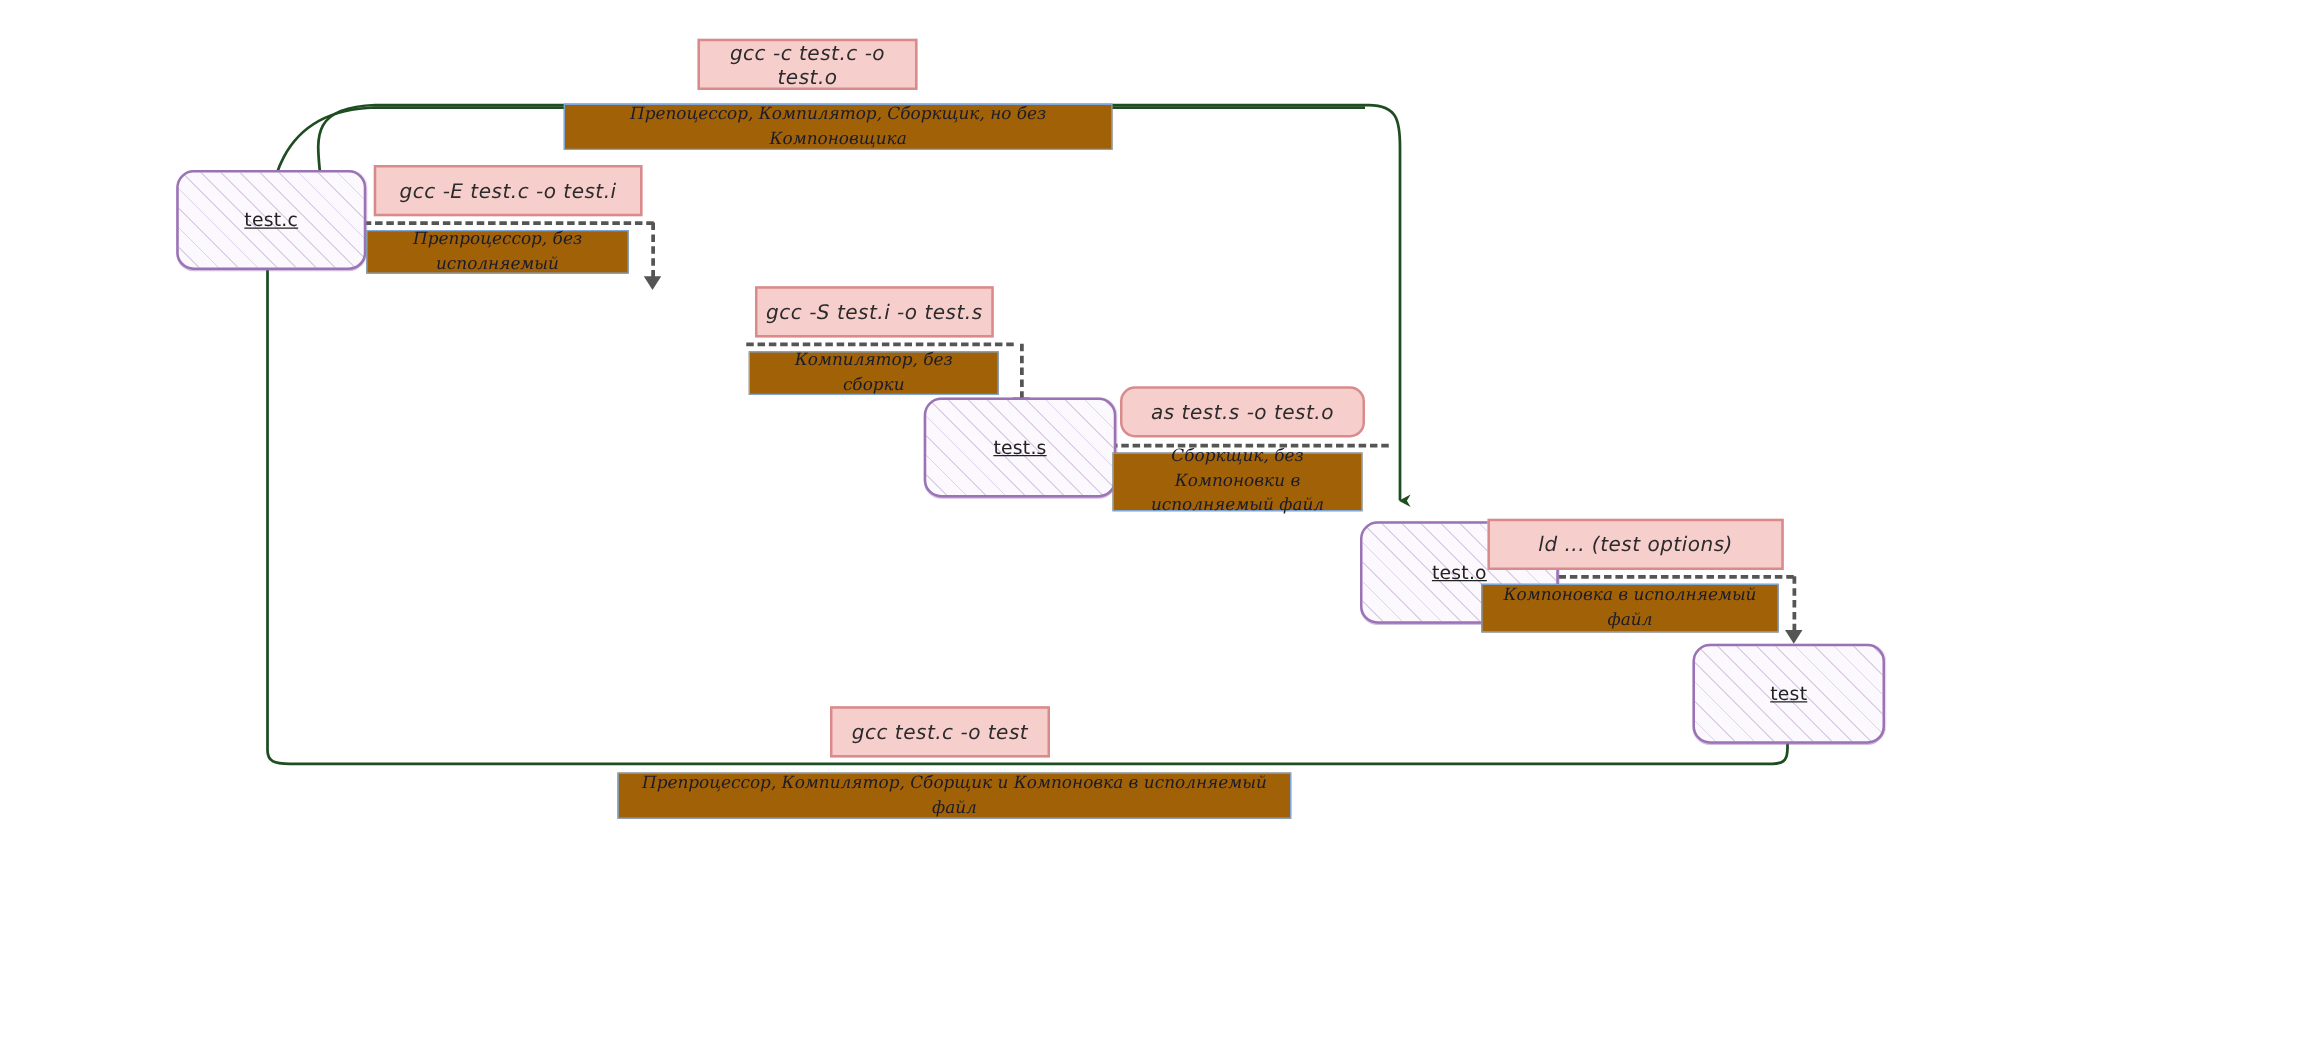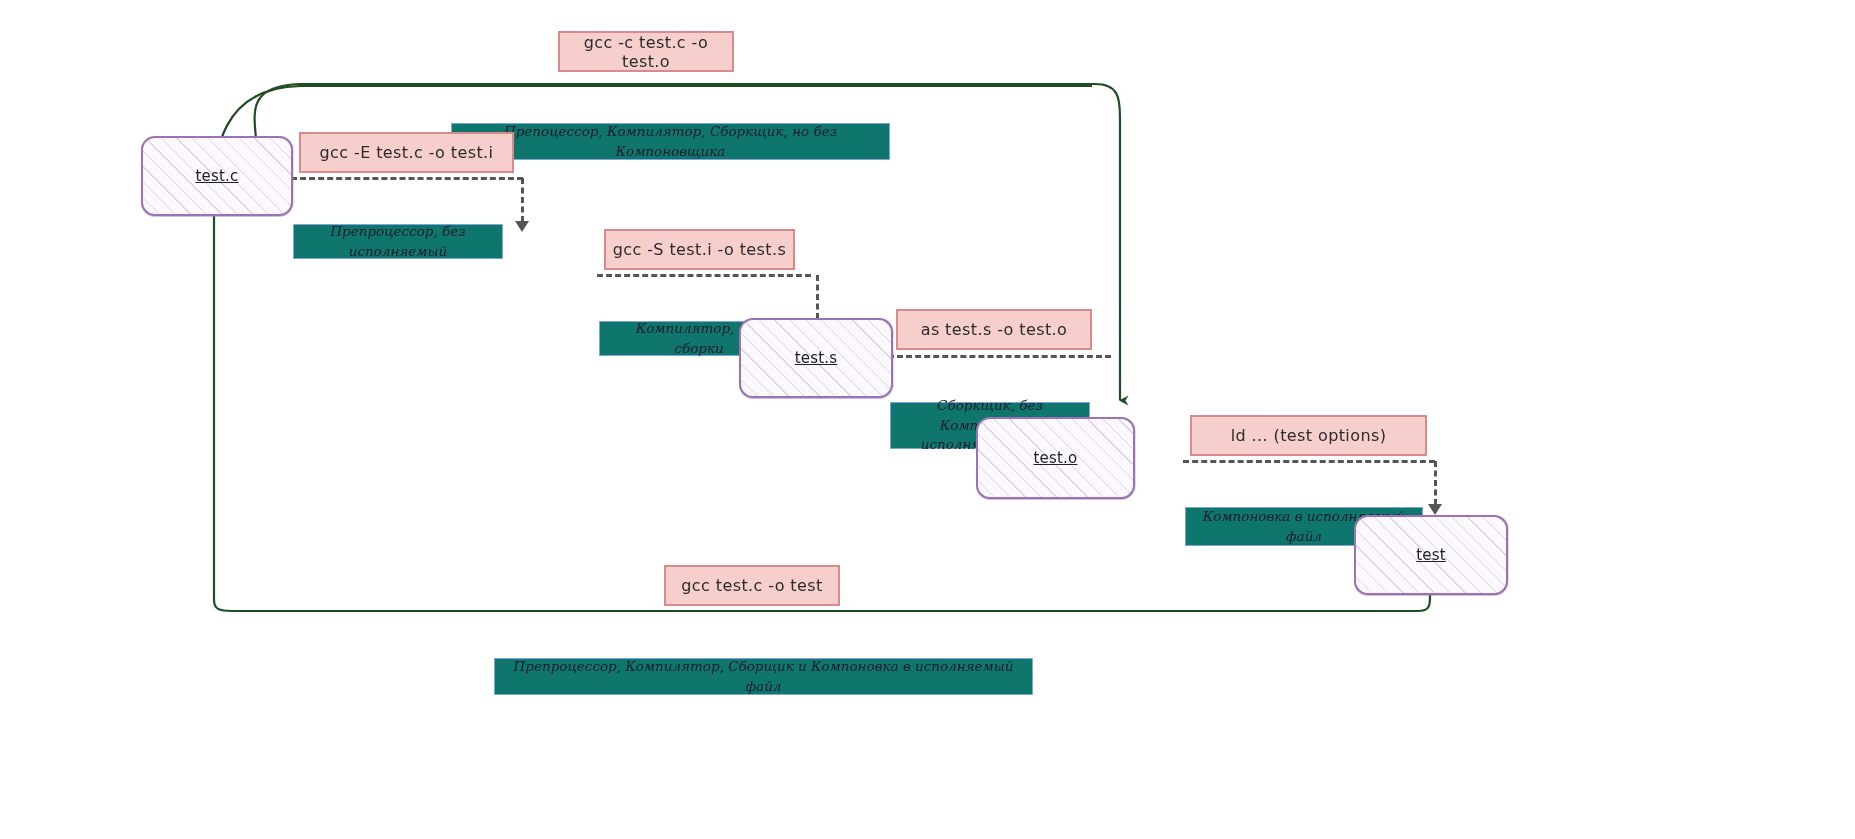--- a/index.html
+++ b/index.html
@@ -30,33 +30,33 @@
     font-size:15px;color:#222;letter-spacing:.2px;
     background:transparent;padding:0 4px;text-decoration:underline;
   }
 
   .cmd{
     position:absolute;z-index:3;
     border:2px solid #d98b8b;
     background:#f6cfcd;
     display:flex;align-items:center;justify-content:center;
     text-align:center;
+    font-style:italic;
   }
   .cmd span{
     font-family:"DejaVu Sans", sans-serif;
     font-size:16px;color:#2b2b2b;letter-spacing:.4px;
   }
 
   .desc{
     position:absolute;z-index:3;
     border:1.5px solid #7fa6d8;
-    background:#0f766e;
+    background:#a16207;
     display:flex;align-items:center;justify-content:center;
     text-align:center;
-    margin-top:40px;
   }
   .desc span{
     font-family:"DejaVu Serif", serif;
     font-style:italic;
     font-size:13.5px;color:#1b1b2b;line-height:1.45;
     padding:0 10px;
   }
 
   
   .dash{
@@ -127,29 +127,29 @@
   <div class="desc" style="left:599px;top:281px;width:198px;height:33px;">
     <span>Компилятор, без сборки</span>
   </div>
   <div class="dash-v" style="left:816px;top:275px;height:44px;"></div>
   <div class="arrowhead-d" style="left:810px;top:318px;"></div>
 
   <div class="node" style="left:739px;top:318px;width:150px;height:76px;">
     <span>test.s</span>
   </div>
 
-  <div class="cmd" style="left:896px;top:309px;width:192px;height:37px;">
+  <div class="cmd" style="left:896px;top:309px;width:192px;height:37px;border-radius:12px;">
     <span>as test.s -o test.o</span>
   </div>
   <div class="dash" style="left:888px;top:355px;width:223px;"></div>
   <div class="desc" style="left:890px;top:362px;width:198px;height:45px;">
     <span>Сборкщик, без Компоновки в исполняемый файл</span>
   </div>
 
-  <div class="node" style="left:976px;top:417px;width:155px;height:78px;">
+  <div class="node" style="left:1088px;top:417px;width:155px;height:78px;">
     <span>test.o</span>
   </div>
 
   <div class="cmd" style="left:1190px;top:415px;width:233px;height:37px;">
     <span>ld ... (test options)</span>
   </div>
   <div class="dash" style="left:1183px;top:460px;width:252px;"></div>
   <div class="desc" style="left:1185px;top:467px;width:236px;height:37px;">
     <span>Компоновка в исполняемый файл</span>
   </div>

